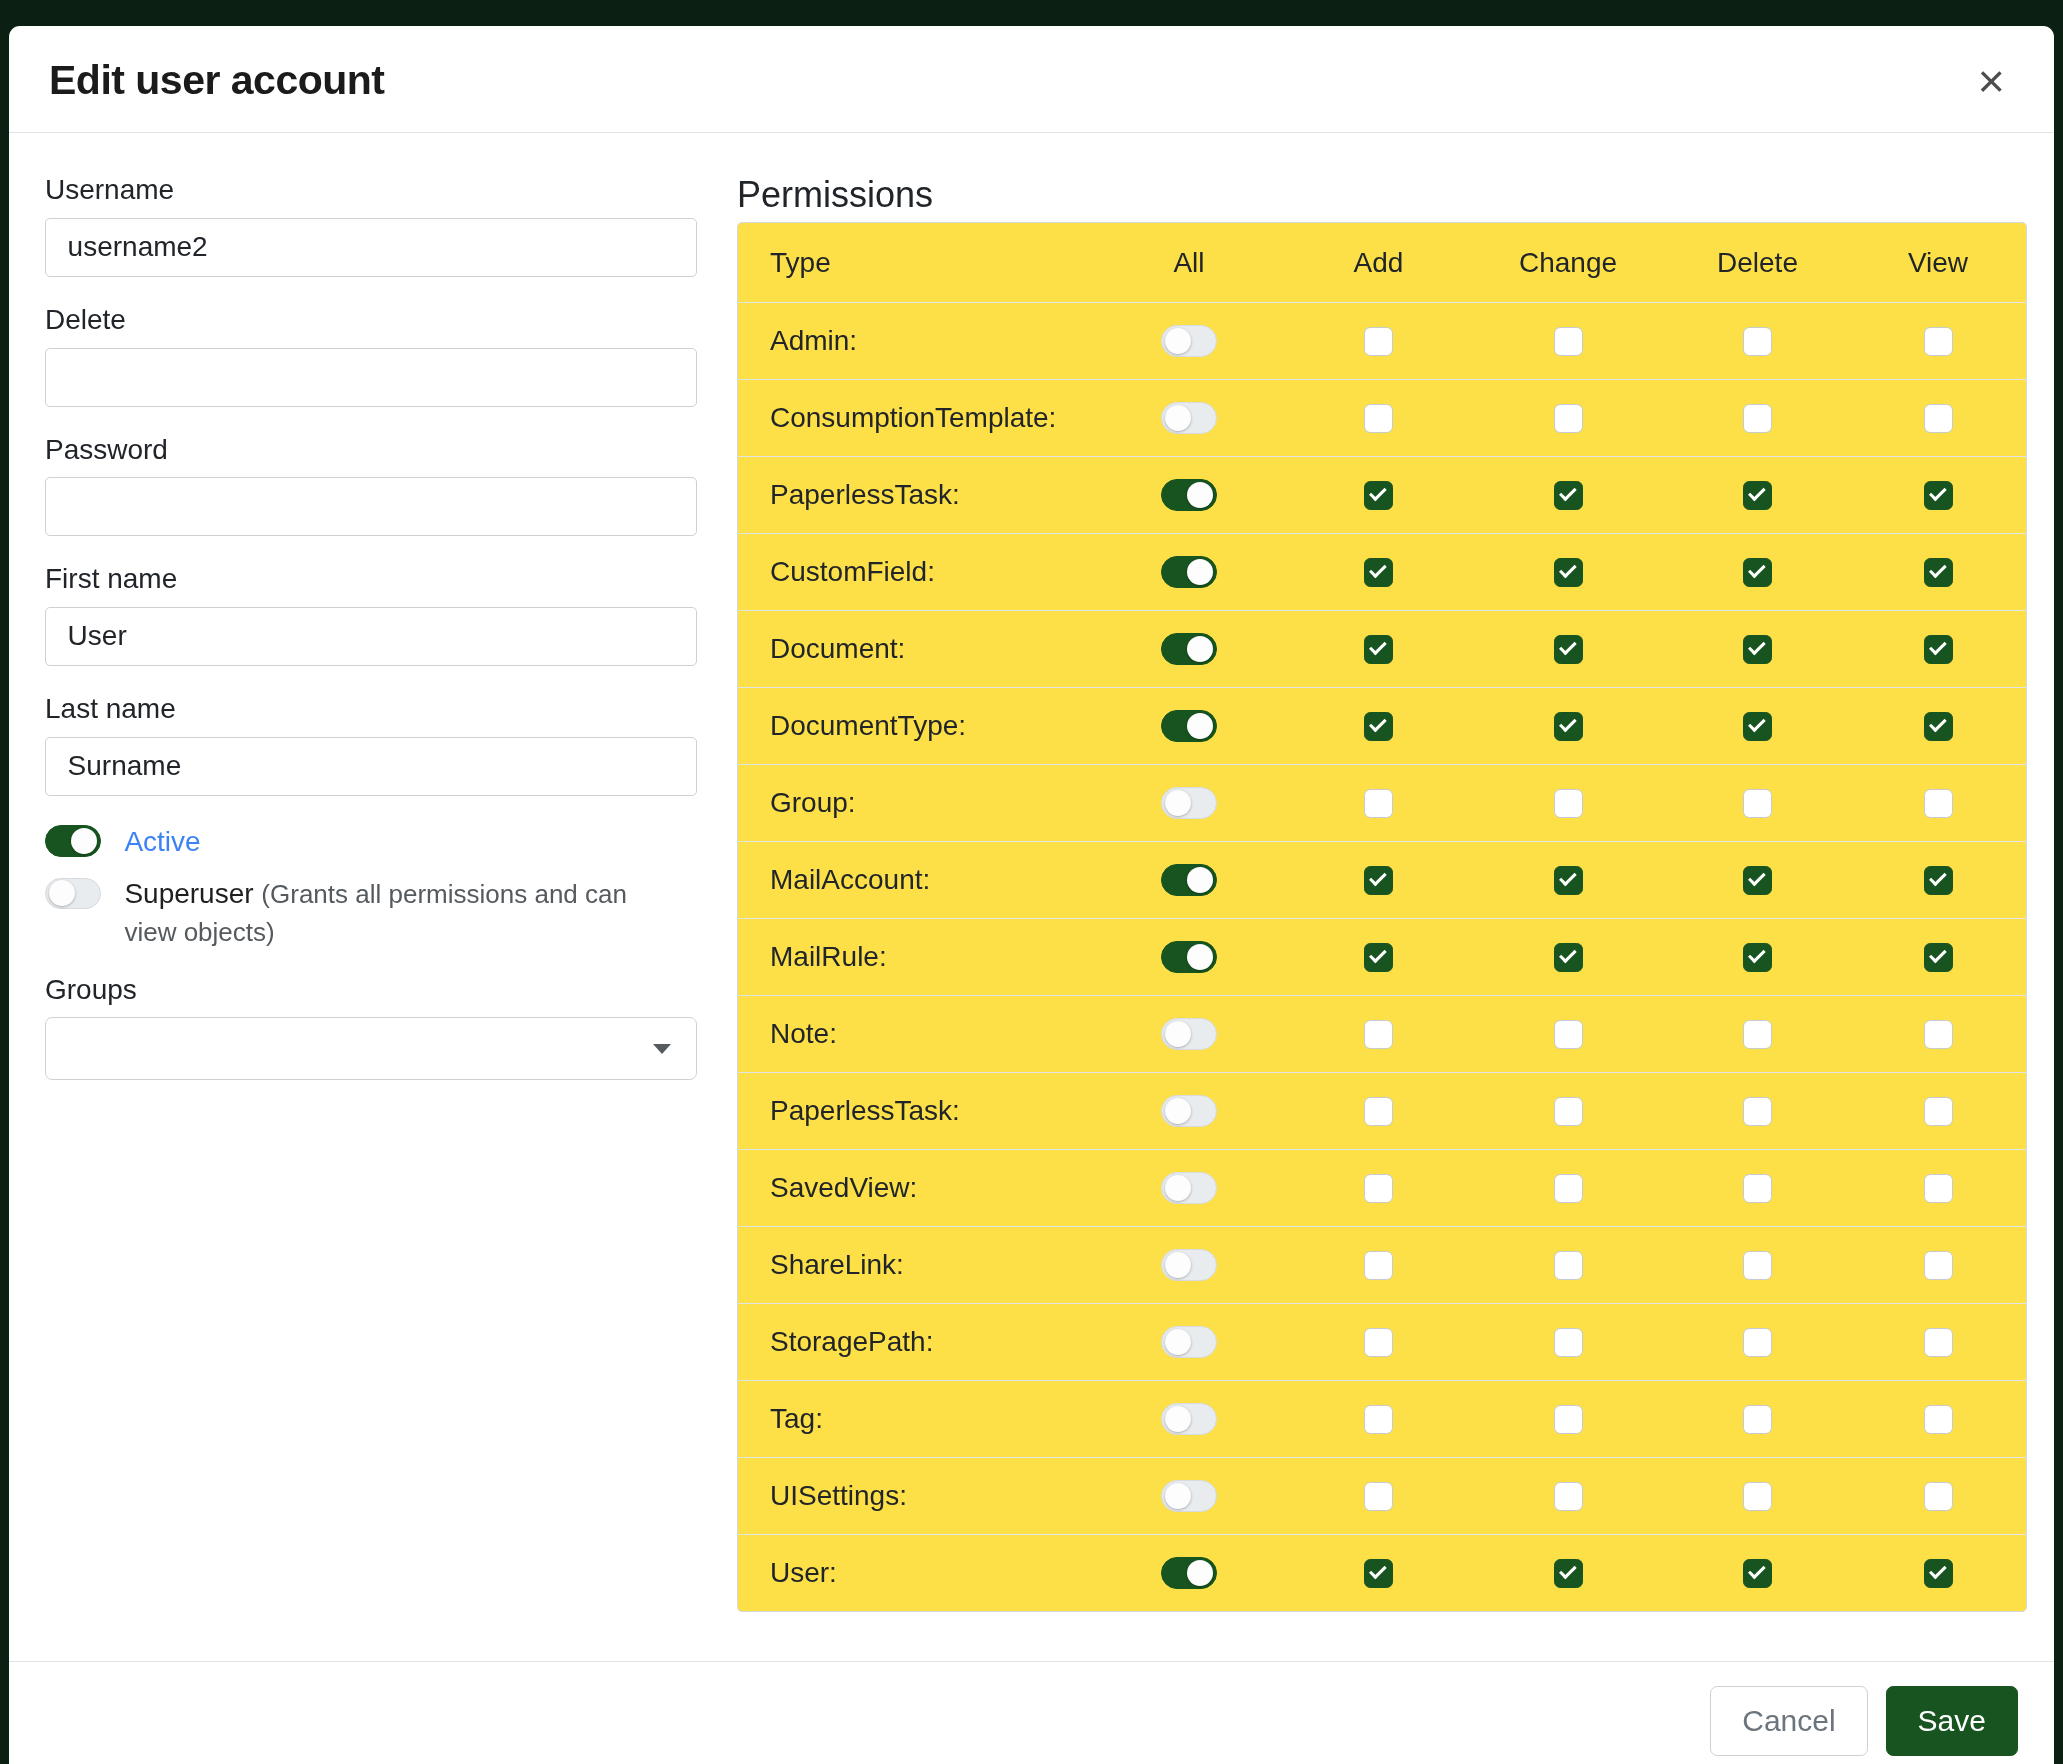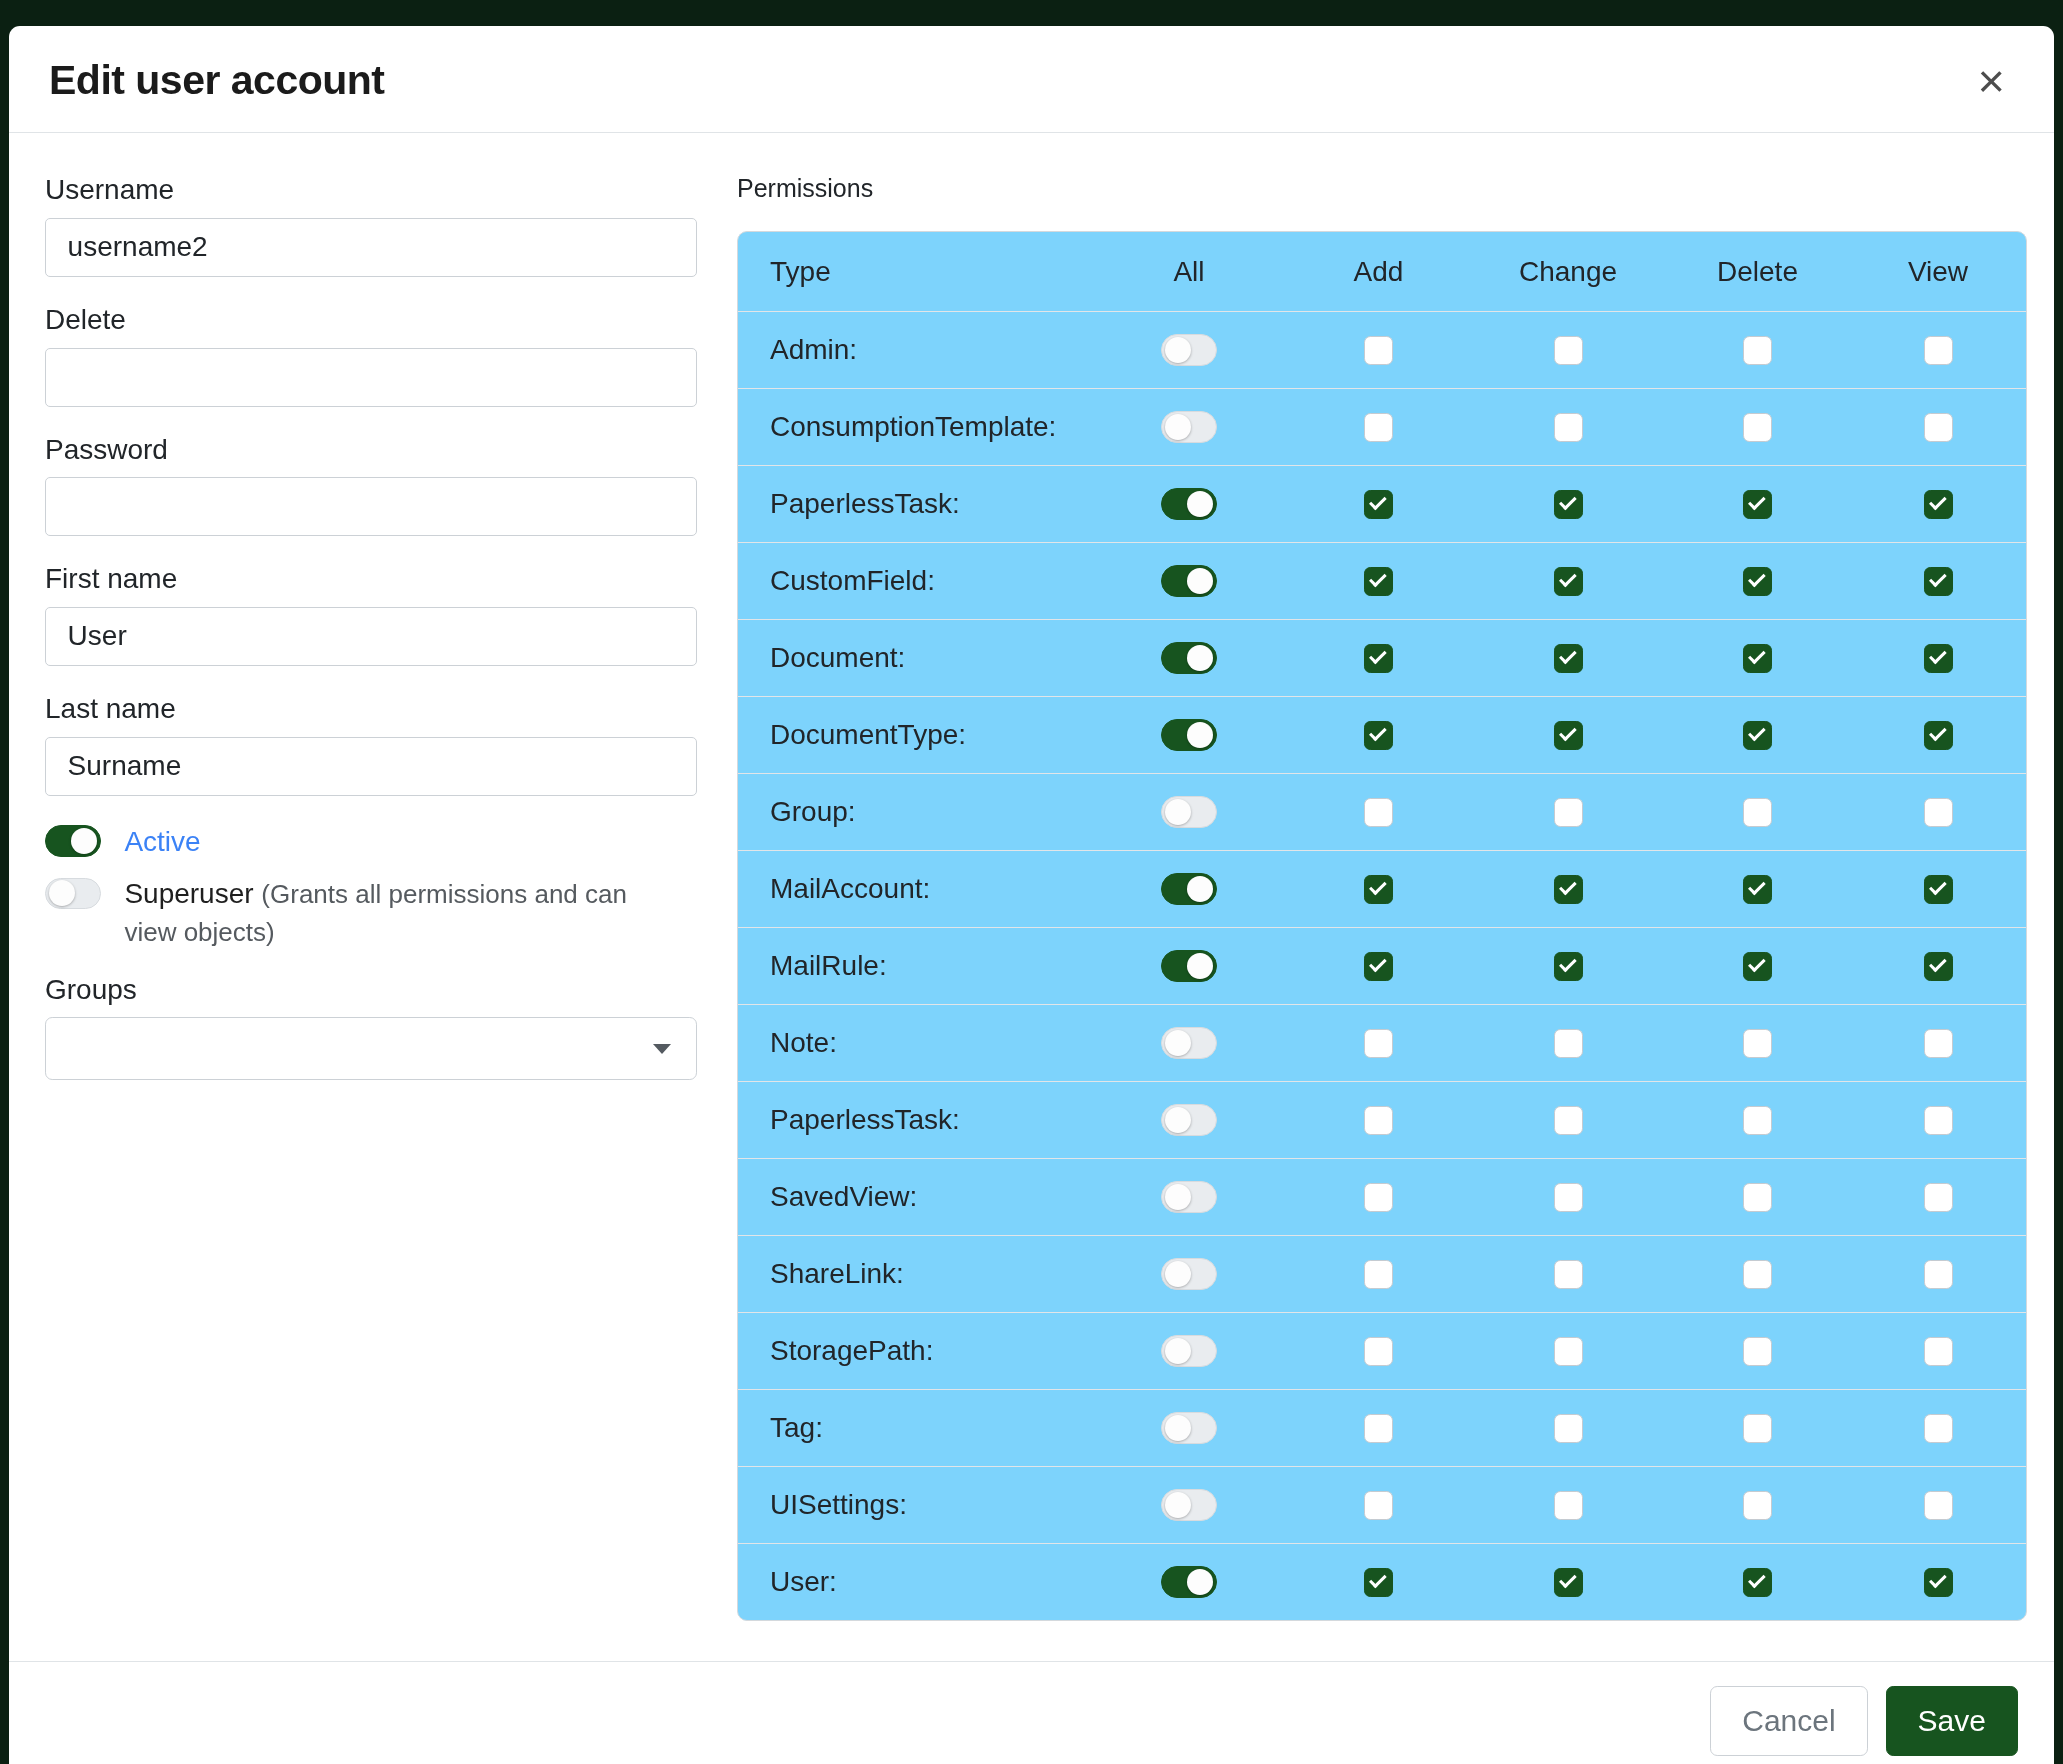--- a/index.html
+++ b/index.html
@@ -74,22 +74,22 @@
     position:relative; width:100%; height:63px;
     border:1.8px solid #ccd1d6; border-radius:7.2px; background:#fff; cursor:pointer;
   }
   .caret {
     position:absolute; right:25px; top:50%; margin-top:-4.5px;
     width:0; height:0;
     border-left:9px solid transparent; border-right:9px solid transparent;
     border-top:10.8px solid #545a60;
   }
   
-  .perm-title { font-size:25px; margin-bottom:28px; }
-  .perm-table { border:1.8px solid #d4d9dd; border-radius:10px; background:#7dd3fc; }
+  .perm-title { font-size:36px; margin-bottom:6px; }
+  .perm-table { border:1.8px solid #d4d9dd; border-radius:5px; background:#fde047; }
   .perm-row {
     display:grid;
     grid-template-columns: 1fr 194px 185px 194px 185px 176px;
     align-items:center;
     height:77px;
     padding-left:32px;
     border-top:1.8px solid #e2e5e8;
   }
   .perm-row.perm-header { border-top:none; height:79px; }
   .perm-header-cell, .perm-type { font-size:28px; color:#212529; }

